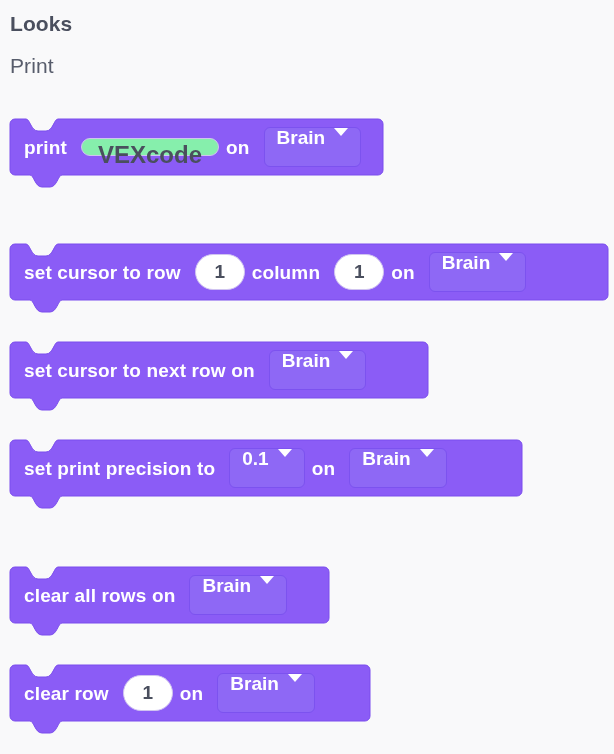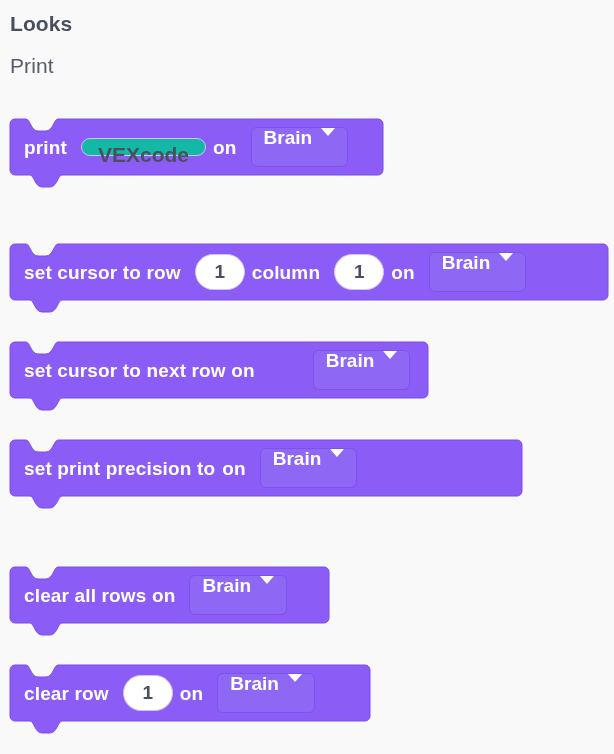--- a/index.html
+++ b/index.html
@@ -72,25 +72,25 @@
     font-size: 19px;
     font-weight: bold;
     color: #ffffff;
     letter-spacing: 0.15px;
     margin: 0 7px 0 0;
     line-height: 1;
   }
 
   
   .text-input {
-    background: #14b8a6;
+    background: #86efac;
     border: 1px solid #d0c4f0;
     border-radius: 999px;
     color: #4a4f5e;
-    font-size: 21px;
+    font-size: 24px;
     font-weight: bold;
     height: 18px;
     line-height: 32px;
     padding: 0 16px;
     margin: 0 7px;
     box-sizing: border-box;
     display: inline-block;
   }
 
   
@@ -173,34 +173,38 @@
         <div class="dropdown">
           <span class="dropdown-label">Brain</span>
           <span class="caret"></span>
         </div>
       </div>
     </div>
     <div class="block" style="top: 338px; width: 418px; height: 74px;">
       <svg class="block-svg" width="420" height="76">
         <path d="M0,9 A5,5 0 0 1 5,4 H16 c 4,0 5,12 12,12 h 8 c 7,0 8,-12 12,-12 H413 A5,5 0 0 1 418,9 V55 A5,5 0 0 1 413,60 H52 c -4,0 -5,12 -12,12 h -8 c -7,0 -8,-12 -12,-12 H5 A5,5 0 0 1 0,55 Z" fill="#8b5cf6" stroke="#7b4ded" stroke-width="1"></path>
       </svg>
-      <div class="block-row" style="width: 418px; gap: 44px;">
+      <div class="block-row" style="width: 418px;">
         <span class="block-label">set cursor to next row on</span>
         <div class="dropdown">
           <span class="dropdown-label">Brain</span>
           <span class="caret"></span>
         </div>
       </div>
     </div>
     <div class="block" style="top: 436px; width: 512px; height: 74px;">
       <svg class="block-svg" width="514" height="76">
         <path d="M0,9 A5,5 0 0 1 5,4 H16 c 4,0 5,12 12,12 h 8 c 7,0 8,-12 12,-12 H507 A5,5 0 0 1 512,9 V55 A5,5 0 0 1 507,60 H52 c -4,0 -5,12 -12,12 h -8 c -7,0 -8,-12 -12,-12 H5 A5,5 0 0 1 0,55 Z" fill="#8b5cf6" stroke="#7b4ded" stroke-width="1"></path>
       </svg>
       <div class="block-row" style="width: 440px;">
         <span class="block-label">set print precision to</span>
+        <div class="dropdown">
+          <span class="dropdown-label">0.1</span>
+          <span class="caret"></span>
+        </div>
         <span class="block-label">on</span>
         <div class="dropdown">
           <span class="dropdown-label">Brain</span>
           <span class="caret"></span>
         </div>
       </div>
     </div>
     <div class="block" style="top: 563px; width: 319px; height: 74px;">
       <svg class="block-svg" width="321" height="76">
         <path d="M0,9 A5,5 0 0 1 5,4 H16 c 4,0 5,12 12,12 h 8 c 7,0 8,-12 12,-12 H314 A5,5 0 0 1 319,9 V55 A5,5 0 0 1 314,60 H52 c -4,0 -5,12 -12,12 h -8 c -7,0 -8,-12 -12,-12 H5 A5,5 0 0 1 0,55 Z" fill="#8b5cf6" stroke="#7b4ded" stroke-width="1"></path>

